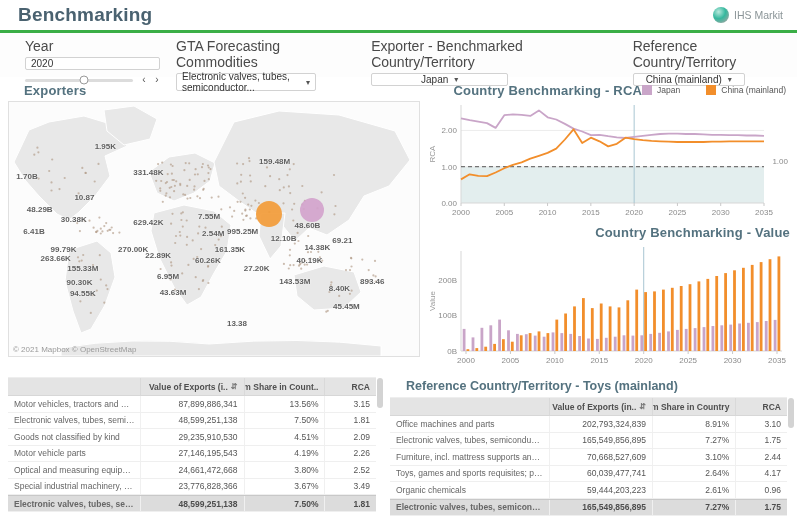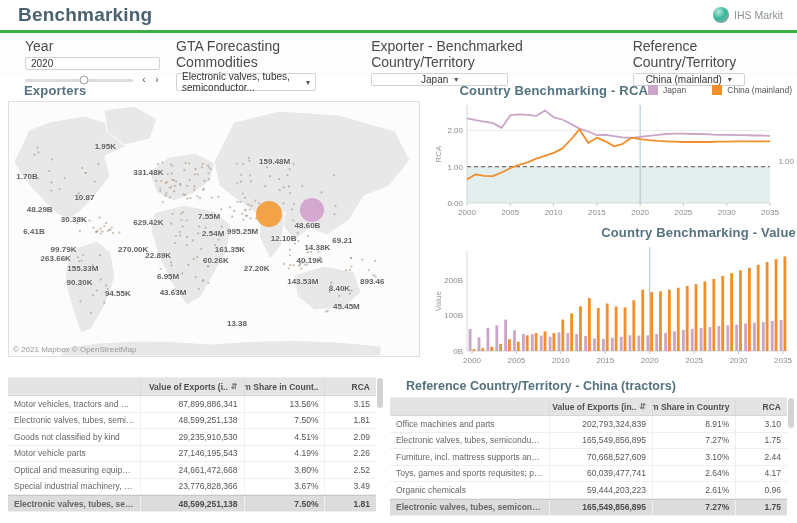--- a/index.html
+++ b/index.html
@@ -25,21 +25,21 @@
   .year-box { width:135px; }
   .slider-row { display:flex; align-items:center; margin-top:4px; gap:6px; }
   .slider-track { position:relative; width:108px; height:3px; background:#dcdcdc; border-radius:2px; }
   .slider-thumb { position:absolute; left:55%; top:50%; transform:translate(-50%,-50%);
     width:9px; height:9px; border-radius:50%; background:#fff; border:1px solid #9a9a9a; cursor:pointer; }
   .steppers { display:flex; gap:3px; }
   .stepper { font-size:10px; color:#555; width:10px; height:12px; line-height:12px;
     text-align:center; cursor:pointer; }
   .w-comm { width:140px; } .w-exp { width:137px; } .w-ref { width:112px; }
   
-  .content { display:flex; padding:4px 6px 0 8px; gap:13px; }
+  .content { display:flex; padding:4px 6px 0 8px; gap:7px; }
   .panel-title { font-size:13px; color:#54727f; font-weight:600; letter-spacing:.2px; }
   .map-panel { width:412px; }
   .map-panel .panel-title { margin:2px 0 3px 16px; }
   .map-box { position:relative; width:412px; height:256px; border:1px solid #e0e0e0;
     background:#fcfcfc; overflow:hidden; }
   .map-box svg { position:absolute; left:0; top:0; }
   .map-label { position:absolute; transform:translate(-50%,-50%); font-size:8px;
     color:#5f5f5f; white-space:nowrap; text-shadow:0 0 2px #fff;font-weight:bold; }
   .bubble { position:absolute; border-radius:50%; transform:translate(-50%,-50%);
     opacity:.92; cursor:pointer; }
@@ -390,38 +390,38 @@
           <div class="map-label" style="left: 64.8%; top: 23.4%;">159.48M</div>
           <div class="map-label" style="left: 4.4%; top: 29%;">1.70B</div>
           <div class="map-label" style="left: 18.4%; top: 37.5%;">10.87</div>
           <div class="map-label" style="left: 7.5%; top: 42%;">48.29B</div>
           <div class="map-label" style="left: 15.8%; top: 46.1%;">30.38K</div>
           <div class="map-label" style="left: 6.1%; top: 50.9%;">6.41B</div>
           <div class="map-label" style="left: 13.3%; top: 58%;">99.79K</div>
           <div class="map-label" style="left: 11.4%; top: 61.5%;">263.66K</div>
           <div class="map-label" style="left: 18%; top: 65.4%;">155.33M</div>
           <div class="map-label" style="left: 17.2%; top: 71%;">90.30K</div>
-          <div class="map-label" style="left: 18%; top: 75.1%; margin-left: 35px;">94.55K</div>
+          <div class="map-label" style="left: 18%; top: 75.1%;">94.55K</div>
           <div class="map-label" style="left: 34%; top: 47.2%;">629.42K</div>
           <div class="map-label" style="left: 30.3%; top: 58%;">270.00K</div>
           <div class="map-label" style="left: 36.4%; top: 60.2%;">22.89K</div>
           <div class="map-label" style="left: 38.8%; top: 68.4%;">6.95M</div>
           <div class="map-label" style="left: 40%; top: 74.7%;">43.63M</div>
           <div class="map-label" style="left: 48.8%; top: 45%;">7.55M</div>
           <div class="map-label" style="left: 49.8%; top: 51.7%;">2.54M</div>
           <div class="map-label" style="left: 57%; top: 50.6%;">995.25M</div>
           <div class="map-label" style="left: 53.9%; top: 58%;">161.35K</div>
-          <div class="map-label" style="left: 48.5%; top: 62.1%; margin-left: 8px;">60.26K</div>
+          <div class="map-label" style="left: 48.5%; top: 62.1%;">60.26K</div>
           <div class="map-label" style="left: 60.4%; top: 65.4%;">27.20K</div>
           <div class="map-label" style="left: 67%; top: 53.5%;">12.10B</div>
           <div class="map-label" style="left: 72.8%; top: 48.5%;">48.60B</div>
           <div class="map-label" style="left: 75.2%; top: 57.2%;">14.38K</div>
           <div class="map-label" style="left: 73.3%; top: 62.1%;">40.19K</div>
           <div class="map-label" style="left: 81.3%; top: 54.3%;">69.21</div>
-          <div class="map-label" style="left: 69.7%; top: 70.3%; margin-left: 8px;">143.53M</div>
+          <div class="map-label" style="left: 69.7%; top: 70.3%;">143.53M</div>
           <div class="map-label" style="left: 80.6%; top: 73.2%;">8.40K</div>
           <div class="map-label" style="left: 88.6%; top: 70.3%;">893.46</div>
           <div class="map-label" style="left: 82.3%; top: 80.3%;">45.45M</div>
           <div class="map-label" style="left: 55.6%; top: 87%;">13.38</div>
         </div>
       <div class="map-attr">© 2021 Mapbox  © OpenStreetMap</div>
     </div>
   </div>
 
   <div class="charts-col">
@@ -697,21 +697,21 @@
         <div class="trow tfoot">
           <div class="cell c-name">Electronic valves, tubes, semiconductors ..</div>
           <div class="cell c-num">48,599,251,138</div>
           <div class="cell c-num">7.50%</div>
           <div class="cell c-num">1.81</div>
         </div>
         <div class="sbar"></div>
       </div>
   </div>
   <div class="tbl-panel tbl-right">
-    <div class="tbl-title">Reference Country/Territory - China (tractors)</div>
+    <div class="tbl-title">Reference Country/Territory - Toys (mainland)</div>
     <div class="tbl" id="tblRight">
         <div class="trow thead">
           <div class="cell c-name"></div>
           <div class="cell c-num">Value of Exports (in..<span class="sort-ic">⇵</span></div>
           <div class="cell c-num">Comm Share in Country</div>
           <div class="cell c-num">RCA</div>
         </div>
         <div class="trow ">
           <div class="cell c-name">Office machines and parts</div>
           <div class="cell c-num">202,793,324,839</div>

